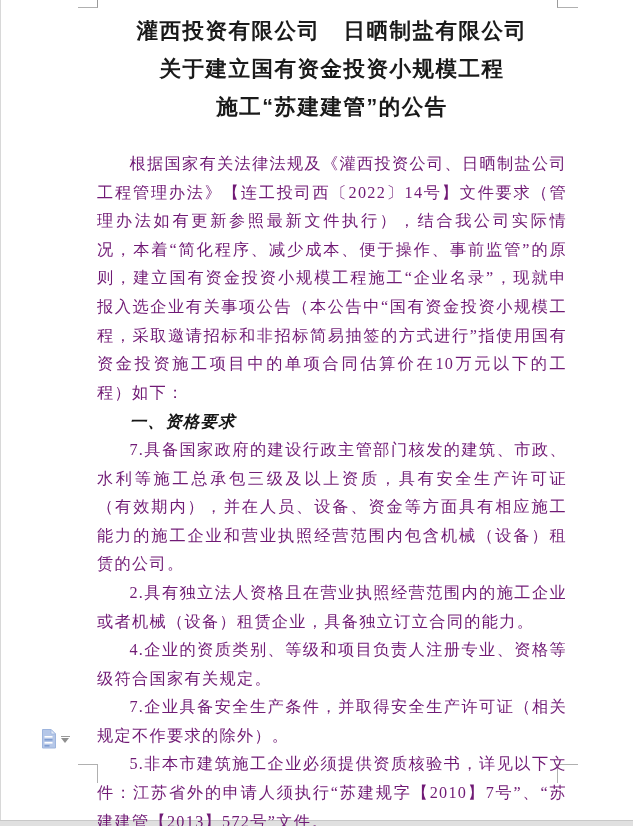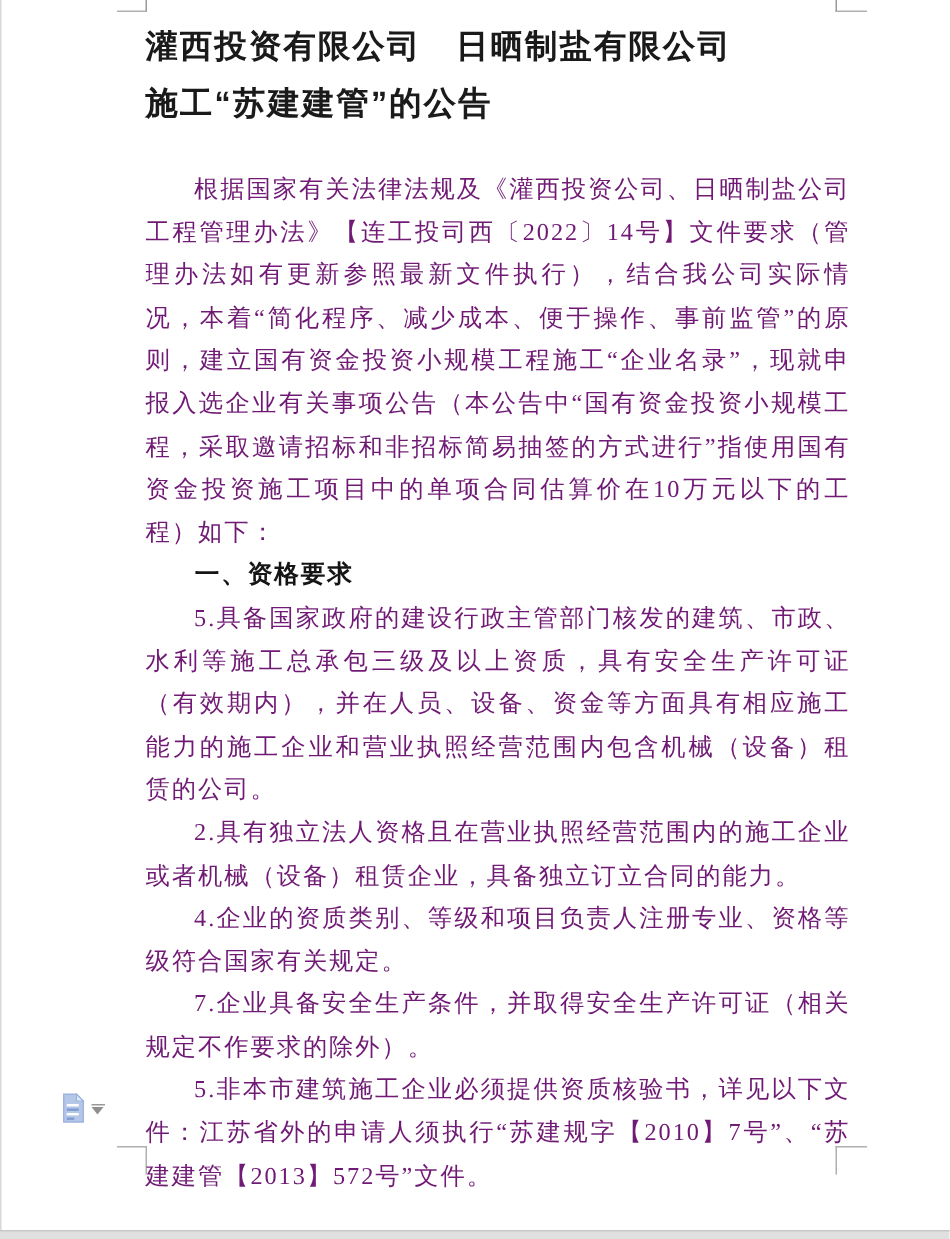--- a/index.html
+++ b/index.html
@@ -32,21 +32,21 @@
   .mark-br { left: 557px; top: 764px;width: 21px; height: 19px; border-top: 1px solid #b0b0b0; border-left: 1px solid #b0b0b0; }
 
   
   .text-col {
     position: absolute;
     left: 97px; top: 0;
     width: 470px;
   }
   .doc-title {
     margin-top: 12px;
-    text-align: left;
+    text-align: center;
     font-family: "Liberation Sans", "DejaVu Sans", sans-serif;
     font-weight: bold;
     font-size: 21.5px;
     line-height: 38px;
     letter-spacing: 1.5px;
     color: #1a1a1a;
   }
   .doc-body { margin-top: 24px; }
   .para {
     margin: 0;
@@ -61,20 +61,21 @@
   }
   .heading {
     margin: 0;
     font-family: "Liberation Sans", "DejaVu Sans", sans-serif;
     font-weight: bold;
     font-size: 16.4px;
     line-height: 28.6px;
     letter-spacing: 1.3px;
     color: #151515;
     text-indent: 2em;
+    font-style: italic;
   }
 
   
   .smart-tag {
     position: absolute; left: 41px; top: 728px;
     width: 16px; height: 22px;
     cursor: pointer;
   }
   .smart-tag-arrow {
     position: absolute; left: 61px; top: 736px;
@@ -114,24 +115,25 @@
   </svg>
 </div>
 <div class="smart-tag-arrow">
   <span class="bar"></span>
   <span class="tri"></span>
 </div>
 
 <div class="text-col">
   <div class="doc-title">
       <div class="title-line">灌西投资有限公司　日晒制盐有限公司</div>
+      <div class="title-line">关于建立国有资金投资小规模工程</div>
       <div class="title-line">施工“苏建建管”的公告</div>
     </div>
   <div class="doc-body">
       <div class="para">根据国家有关法律法规及《灌西投资公司、日晒制盐公司工程管理办法》【连工投司西〔2022〕14号】文件要求（管理办法如有更新参照最新文件执行），结合我公司实际情况，本着“简化程序、减少成本、便于操作、事前监管”的原则，建立国有资金投资小规模工程施工“企业名录”，现就申报入选企业有关事项公告（本公告中“国有资金投资小规模工程，采取邀请招标和非招标简易抽签的方式进行”指使用国有资金投资施工项目中的单项合同估算价在10万元以下的工程）如下：</div>
       <div class="heading">一、资格要求</div>
-      <div class="para">5.具备国家政府的建设行政主管部门核发的建筑、市政、水利等施工总承包三级及以上资质，具有安全生产许可证（有效期内），并在人员、设备、资金等方面具有相应施工能力的施工企业和营业执照经营范围内包含机械（设备）租赁的公司。</div>
+      <div class="para">7.具备国家政府的建设行政主管部门核发的建筑、市政、水利等施工总承包三级及以上资质，具有安全生产许可证（有效期内），并在人员、设备、资金等方面具有相应施工能力的施工企业和营业执照经营范围内包含机械（设备）租赁的公司。</div>
       <div class="para">2.具有独立法人资格且在营业执照经营范围内的施工企业或者机械（设备）租赁企业，具备独立订立合同的能力。</div>
       <div class="para">4.企业的资质类别、等级和项目负责人注册专业、资格等级符合国家有关规定。</div>
       <div class="para">7.企业具备安全生产条件，并取得安全生产许可证（相关规定不作要求的除外）。</div>
       <div class="para">5.非本市建筑施工企业必须提供资质核验书，详见以下文件：江苏省外的申请人须执行“苏建规字【2010】7号”、“苏建建管【2013】572号”文件。</div>
     </div>
 </div>
 
 </body></html>

